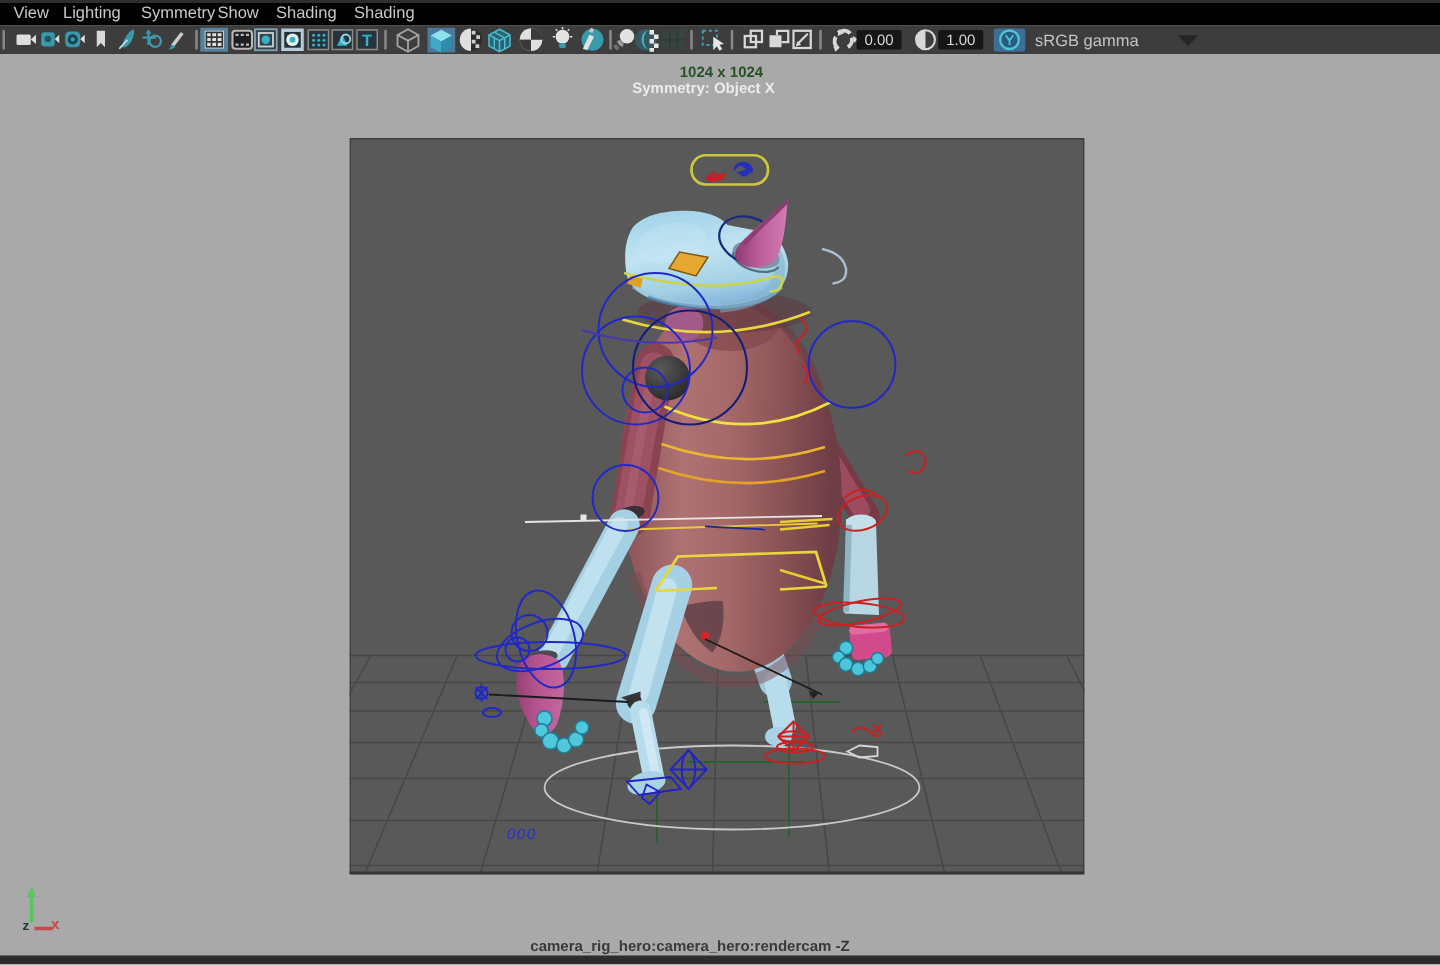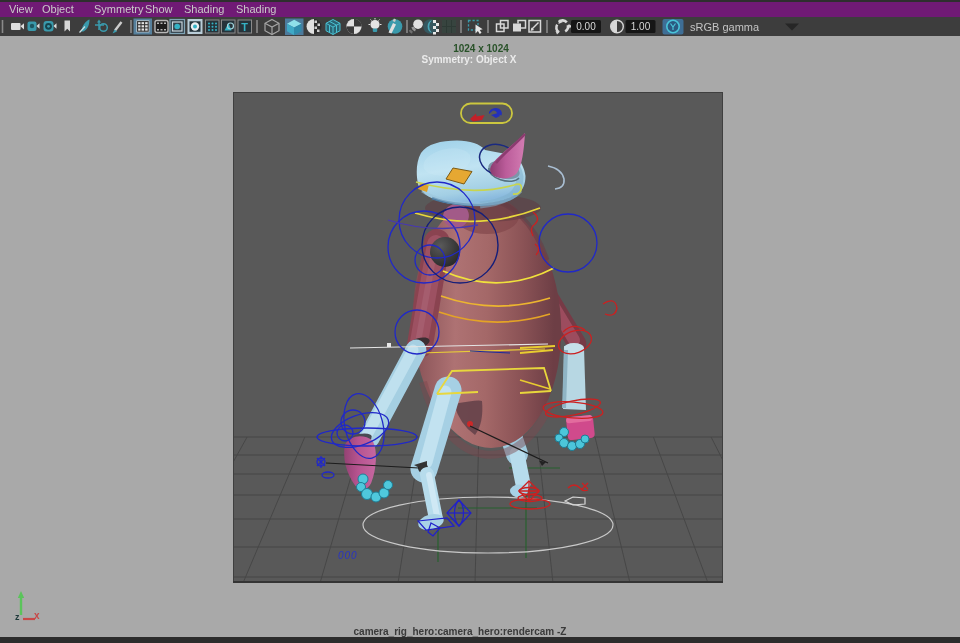--- a/index.html
+++ b/index.html
@@ -1,33 +1,33 @@
 <!DOCTYPE html>
 <html><head><meta charset="utf-8">
 <style>
 html,body{margin:0;padding:0;}
 #root{position:relative;width:960px;height:643px;background:#a9a9a9;overflow:hidden;
   font-family:"Liberation Sans", sans-serif;}
 #topstrip{position:absolute;left:0;top:0;width:960px;height:2px;background:#2e2e2e;}
-#menubar{position:absolute;left:0;top:2px;width:960px;height:15px;background:#701a75;}
+#menubar{position:absolute;left:0;top:2px;width:960px;height:15px;background:#000000;}
 #menubar span{position:absolute;top:1px;font-size:11px;color:#c9c9c9;white-space:pre;}
 #toolbar{position:absolute;left:0;top:17px;}
 #rview{position:absolute;left:233px;top:92px;width:490px;height:491px;}
 #hud1{position:absolute;top:43px;left:0;width:962px;text-align:center;font-size:10px;font-weight:bold;color:#295229;}
 #hud2{position:absolute;top:54px;left:0;width:938px;text-align:center;font-size:10px;font-weight:bold;color:#ebebeb;}
 #camlabel{position:absolute;top:626px;left:0;width:920px;text-align:center;font-size:10px;font-weight:bold;color:#3a3a3a;}
 #bottomstrip{position:absolute;left:0;top:637px;width:960px;height:6px;background:#2c2c2c;}
 #axis{position:absolute;left:8px;top:585px;}
 </style></head>
 <body>
 <div id="root">
   <div id="topstrip"></div>
   <div id="menubar">
     <span style="left:9px">View</span>
-    <span style="left:42px">Object</span>
+    <span style="left:42px">Lighting</span>
     <span style="left:94px">Symmetry</span>
     <span style="left:145px">Show</span>
     <span style="left:184px">Shading</span>
     <span style="left:236px">Shading</span>
   </div>
   <svg id="toolbar" width="960" height="19" viewBox="0 17 960 19">
     <rect x="0" y="17" width="960" height="19" fill="#3d3d3d"></rect>
     <g id="grips" stroke="#8a8a8a" stroke-width="1.6">
       <line x1="2.5" y1="20" x2="2.5" y2="33"></line>
       <line x1="131" y1="20" x2="131" y2="33"></line>

